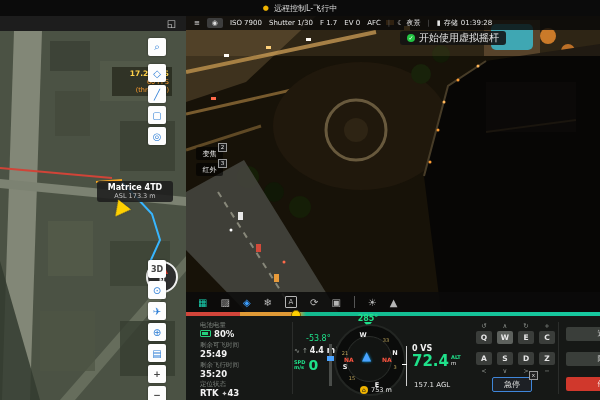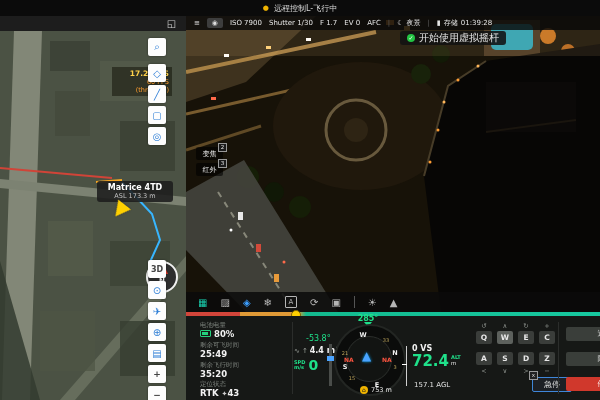--- a/index.html
+++ b/index.html
@@ -81,21 +81,21 @@
   #alt-big{left:412px;top:354px;display:flex;align-items:flex-start;gap:2px;}
   #alt-num{color:#1fe08a;font-size:15px;font-weight:bold;line-height:14px;}
   #alt-u1{color:#1fe08a;font-size:5px;font-weight:bold;line-height:6px;}
   #alt-u2{color:#e8e8e8;font-size:5.5px;line-height:6px;}
   .alt-sm{color:#e0e0e0;font-size:7px;}
   .key{position:absolute;width:16px;height:13px;background:#3a3d3a;border-radius:2px;color:#e8e8e8;font-size:7.5px;font-weight:bold;
        display:flex;align-items:center;justify-content:center;cursor:pointer;}
   .key.lit{background:#5d615d;}
   .hint{position:absolute;width:16px;text-align:center;color:#8f948f;font-size:6.5px;}
   #stop-btn{left:492px;top:377px;width:38px;height:13px;border:1px solid #3f86d9;background:#1d2025;border-radius:2px;
-            color:#e8e8e8;font-size:8px;display:flex;align-items:center;justify-content:center;cursor:pointer;margin-left:40px;}
+            color:#e8e8e8;font-size:8px;display:flex;align-items:center;justify-content:center;cursor:pointer;}
   #stop-key{left:529px;top:371px;width:7px;height:7px;border:1px solid #9a9a9a;background:#222;color:#ddd;font-size:5.5px;line-height:7px;text-align:center;}
   .side-btn{left:566px;width:78px;height:14px;border-radius:2px;background:#3a3e3a;color:#ddd;font-size:7.5px;
             display:flex;align-items:center;justify-content:center;cursor:pointer;}
   .side-btn.red{background:#d0382c;color:#fff;}
 </style>
 </head>
 <body>
 
 <div id="app">
 

